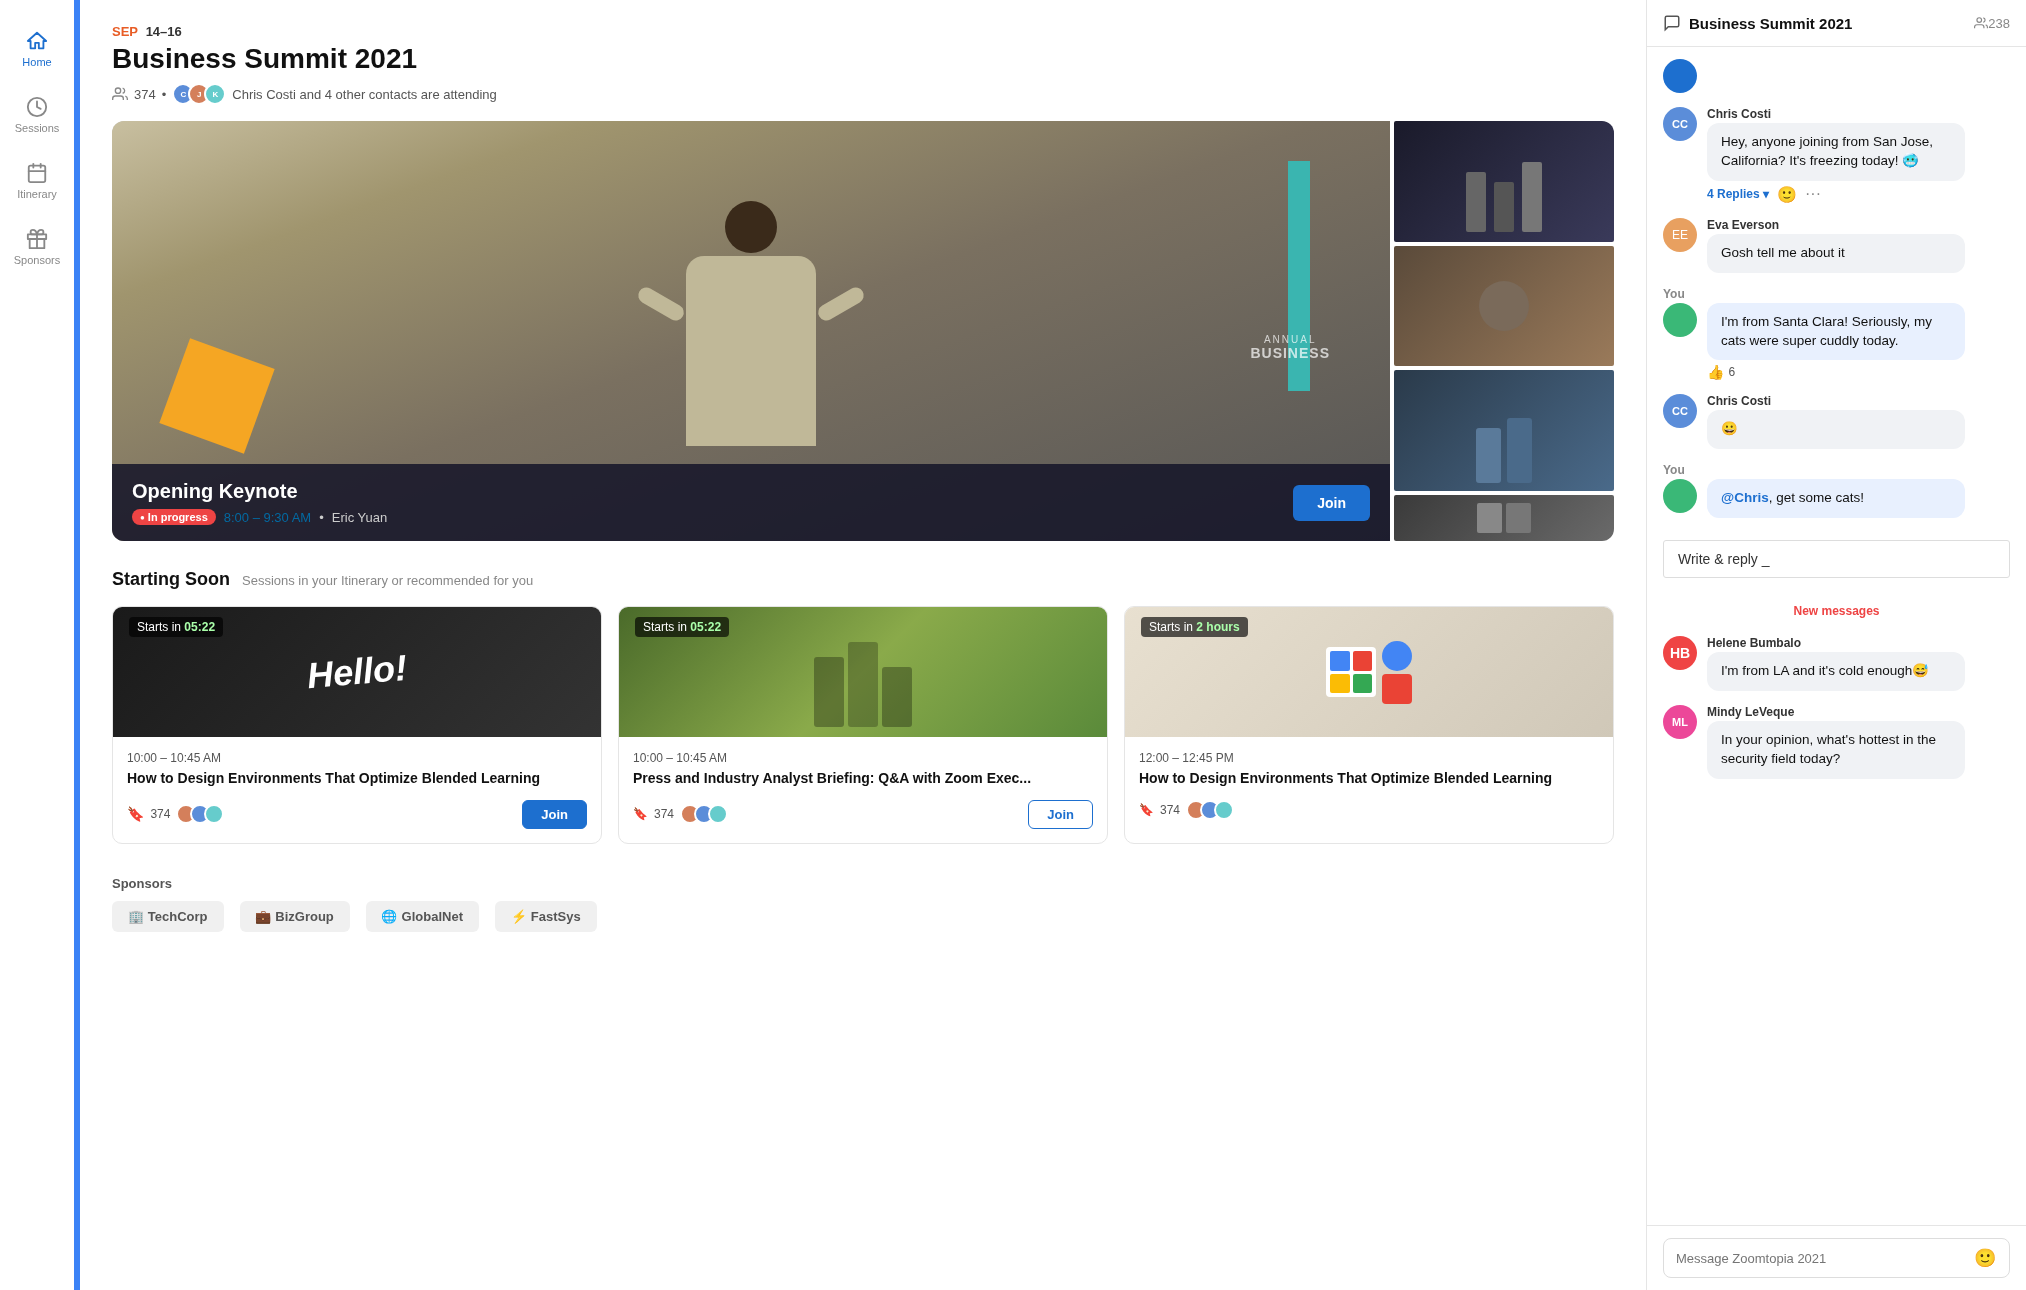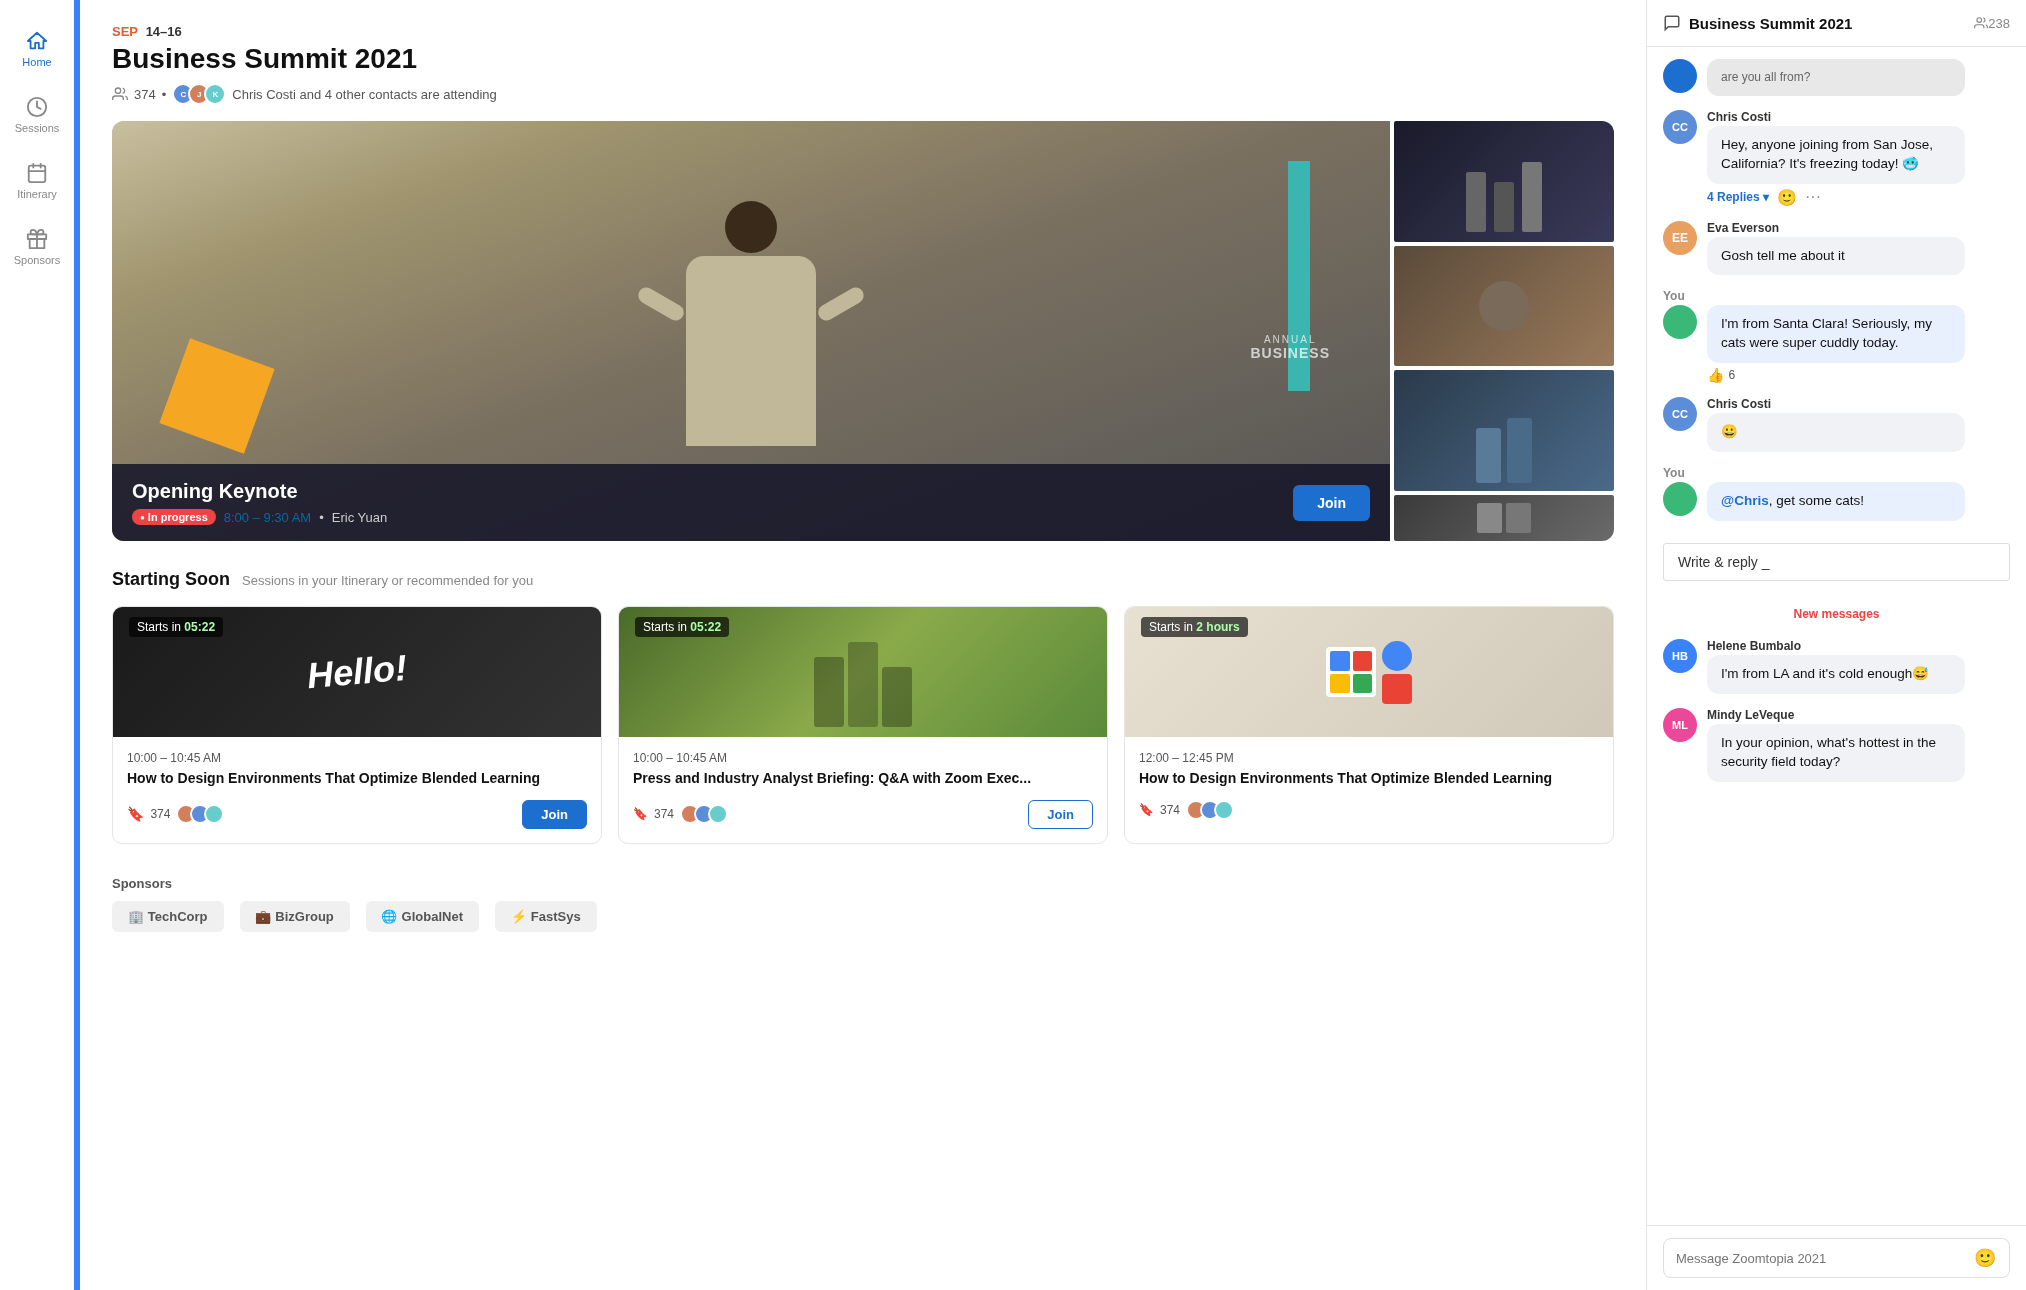--- a/index.html
+++ b/index.html
@@ -198,21 +198,21 @@
       color: #111;
       max-width: 85%;
       line-height: 1.4;
     }
     .msg-bubble.mine {
       background: #e8f0fe;
     }
     .msg-avatar {
       width: 34px; height: 34px; border-radius: 50%; background: #ccc;
       flex-shrink: 0; display: flex; align-items: center; justify-content: center;
-      font-size: 12px; font-weight: 700; color: #fff;
+      font-size: 12px; font-weight: 400; color: #fff;
     }
     .msg-row { display: flex; gap: 10px; align-items: flex-start; }
     .msg-content { flex: 1; }
 
     .replies-row { display: flex; align-items: center; gap: 8px; margin-top: 4px; }
     .replies-btn { color: #1d6fcf; font-size: 12px; font-weight: 600; cursor: pointer; background: none; border: none; }
     .msg-reactions { font-size: 12px; color: #555; display: flex; align-items: center; gap: 4px; }
     .reaction-emoji { font-size: 14px; }
 
     .new-messages-divider {
@@ -505,23 +505,20 @@
         <path d="M16 3.13a4 4 0 0 1 0 7.75"></path>
       </svg>
       <span class="chat-count">238</span>
     </div>
   </div>
 
   <div class="chat-messages">
 
     <div class="msg-row">
       <div class="msg-avatar av-blue"></div>
-      <div class="msg-content">
-        <div class="msg-bubble" style="background:#e8e8e8;color:#666;font-size:12px;">are you all from?</div>
-      </div>
     </div>
 
     <div class="msg-row">
       <div class="msg-avatar av-blue" style="background:#5b8dd9;font-size:11px;font-weight:700;color:#fff;">CC</div>
       <div class="msg-content">
         <div class="msg-sender">Chris Costi</div>
         <div class="msg-bubble">Hey, anyone joining from San Jose, California? It's freezing today! 🥶</div>
         <div class="replies-row">
           <button class="replies-btn">4 Replies ▾</button>
           <span class="three-dot">🙂</span>
@@ -574,21 +571,21 @@
       <div class="write-reply-text">
         <span>Write &amp; reply _</span>
       </div>
     </div>
 
     <div class="new-messages-divider">
       <span>New messages</span>
     </div>
 
     <div class="msg-row">
-      <div class="msg-avatar" style="background:#3b82f6;font-size:11px;font-weight:700;color:#fff;">HB</div>
+      <div class="msg-avatar" style="background:#ef4444;font-size:14px;font-weight:700;color:#fff;">HB</div>
       <div class="msg-content">
         <div class="msg-sender">Helene Bumbalo</div>
         <div class="msg-bubble">I'm from LA and it's cold enough😅</div>
       </div>
     </div>
 
     <div class="msg-row">
       <div class="msg-avatar" style="background:#ec4899;font-size:11px;font-weight:700;color:#fff;">ML</div>
       <div class="msg-content">
         <div class="msg-sender">Mindy LeVeque</div>

